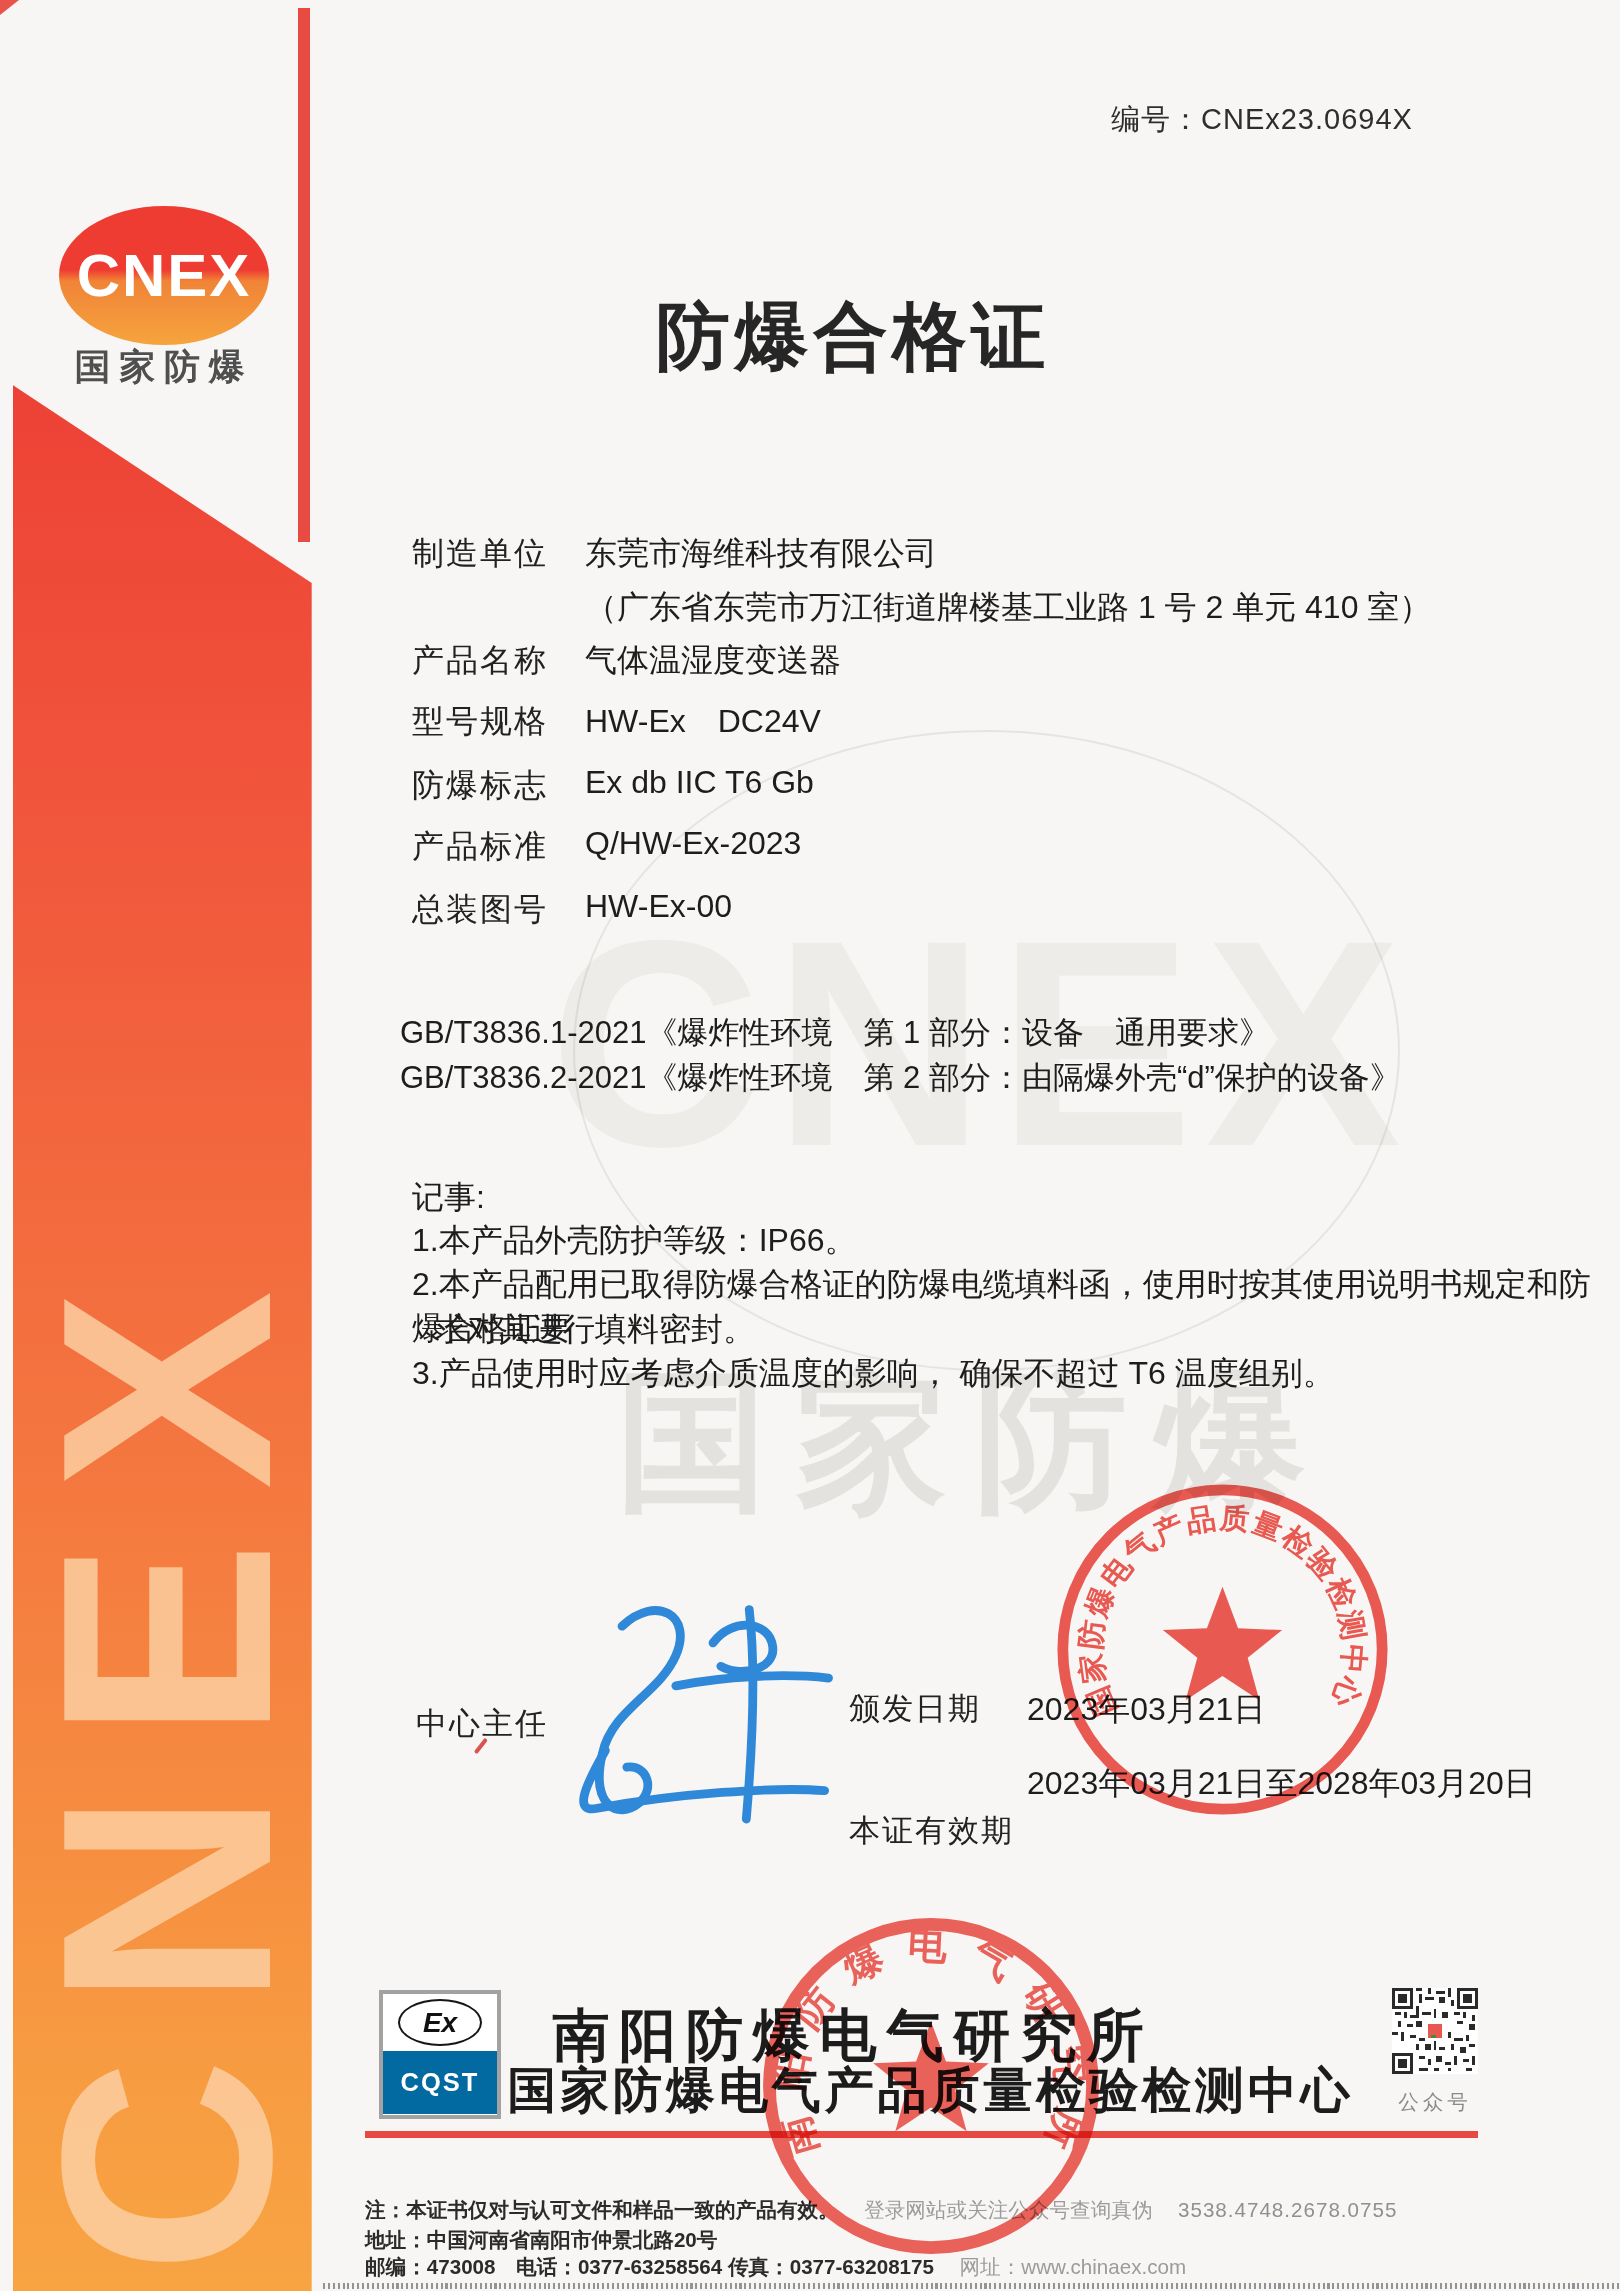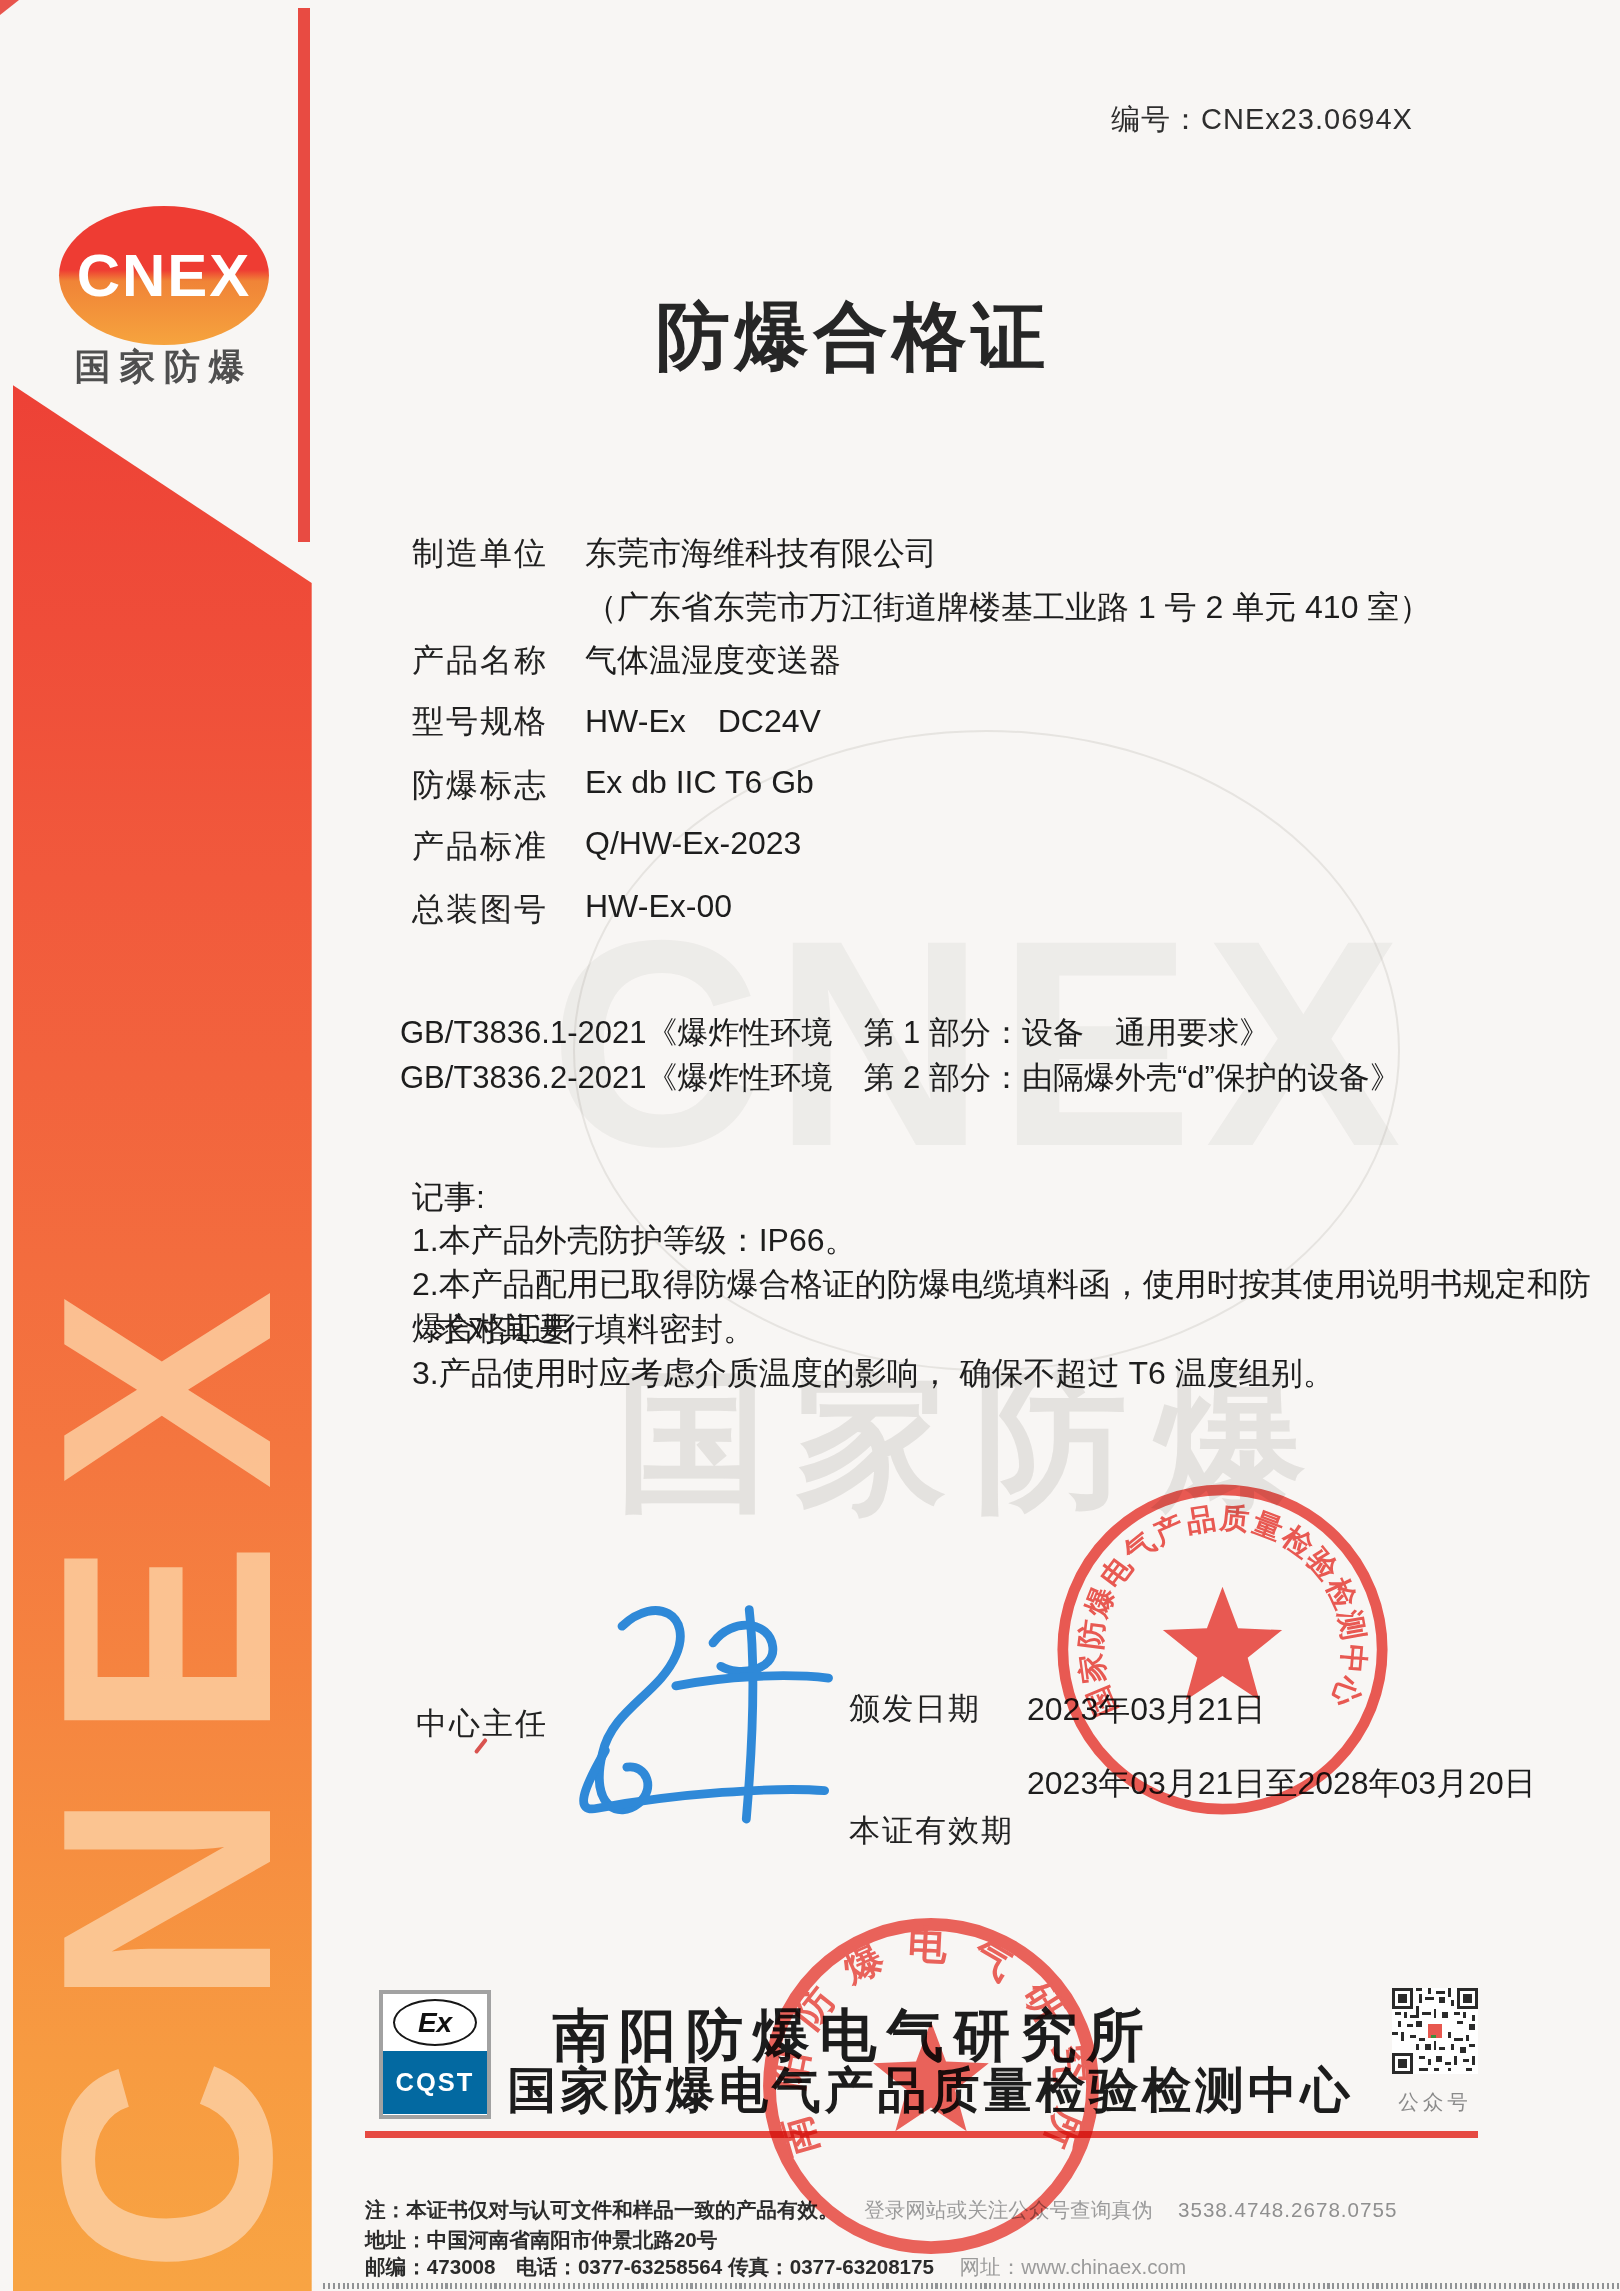--- a/index.html
+++ b/index.html
@@ -45,21 +45,21 @@
   .para{font-size:31px;color:#1d1d1d;z-index:3;}
   .notes-line{font-size:32px;color:#1d1d1d;z-index:3;}
   
   .sig-label{font-size:31px;color:#222;letter-spacing:2px;z-index:3;}
   .sig-value{font-size:32px;color:#1d1d1d;z-index:3;}
   .sig-svg{left:529px;top:1572px;z-index:4;}
   .red-tick{left:479px;top:1737px;width:3.9px;height:17.6px;background:#d9534f;transform:rotate(38deg);z-index:4;border-radius:2px;}
   
   .stamp{mix-blend-mode:multiply;z-index:6;}
   
-  .excqst{left:379px;top:1990px;width:112px;height:129px;border:4.9px solid #a2a2a2;background:#fff;box-sizing:border-box;z-index:5;}
+  .excqst{left:379px;top:1990px;width:122px;height:129px;border:4.9px solid #a2a2a2;background:#fff;box-sizing:border-box;z-index:5;}
   .excqst .ex-area{height:57px;display:flex;align-items:center;justify-content:center;}
   .excqst .ex-oval{width:80px;height:43px;border:2.9px solid #161616;border-radius:50%;display:flex;align-items:center;justify-content:center;}
   .excqst .ex-oval span{font-size:28px;font-weight:800;font-style:italic;color:#111;}
   .excqst .cqst-area{height:63px;background:#0369a1;color:#fff;font-size:25.5px;font-weight:800;letter-spacing:2px;display:flex;align-items:center;justify-content:center;}
   .issuer1{left:461px;top:1998px;width:784px;text-align:center;font-size:57px;font-weight:800;color:#1c1c1c;letter-spacing:9.8px;z-index:5;}
   .issuer2{left:421px;top:2058px;width:1019px;text-align:center;font-size:49px;font-weight:800;color:#1c1c1c;letter-spacing:3.9px;z-index:5;}
   .red-rule{left:365px;top:2131px;width:1113px;height:6.9px;background:#e64a42;z-index:5;}
   .qr{left:1392px;top:1986px;z-index:5;}
   .qr-caption{left:1388px;top:2088px;width:94px;text-align:center;font-size:20.6px;color:#8a8a8a;letter-spacing:3.9px;z-index:5;}
   

